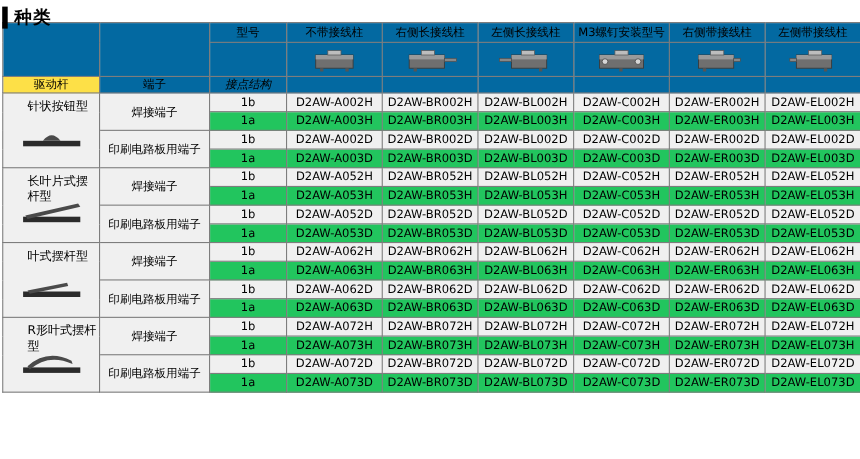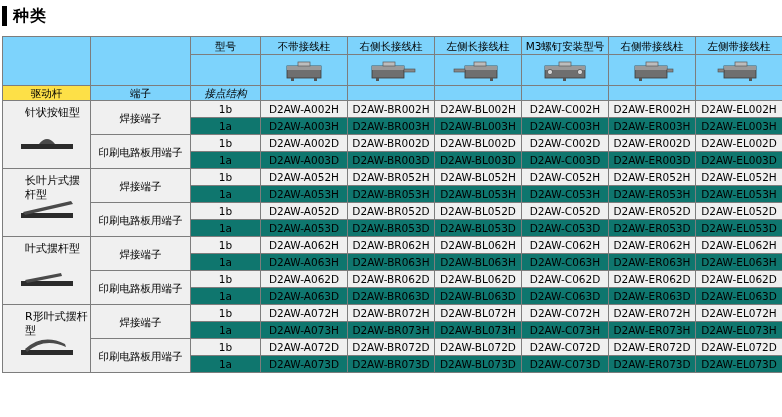--- a/index.html
+++ b/index.html
@@ -20,21 +20,21 @@
     width: 782px;
     height: 417px;
     box-sizing: border-box;
   }
 
   
   .header {
     display: flex;
     align-items: flex-start;
     padding: 4px 2px 2px 2px;
-    height: 36px;
+    height: 20px;
     box-sizing: border-box;
   }
   .title-wrap {
     display: flex;
     align-items: center;
     flex: 0 0 auto;
     padding-top: 2px;
   }
   .title-bar {
     width: 5px;
@@ -73,21 +73,21 @@
     font-size: 10.5px;
     line-height: 14px;
     color: #000;
   }
   
   col.c-drive { width: 88px; }
   col.c-term  { width: 100px; }
   col.c-model { width: 70px; }
   col.c-type  { width: 87px; }
 
-  .hdr-grey { background: #7dd3fc; }
+  .hdr-grey { background: #0369a1; }
   .hdr-white { background: #fde047; }
 
   .model-label {
     font-weight: normal;
     font-size: 11px;
     text-align: left;
     padding-left: 8px;
   }
   .contact-label {
     font-weight: normal;
@@ -124,21 +124,21 @@
     margin-top: 16px;
   }
   .contact-val {
     font-size: 10.5px;
   }
   .part {
     font-size: 10.5px;
     letter-spacing: 0px;
   }
   .row-shade td { background: #f0f0f0; }
-  .row-plain td { background: #0f766e; }
+  .row-plain td { background: #22c55e; }
   .cellpad { padding: 1px 0; height: 16px; }
 
   
   .sw-icon { display:block; margin: 0 auto; }
   .drv-icon { display:block; margin: 0 auto; }
 </style>
 </head>
 <body>
 
 <div class="page">

